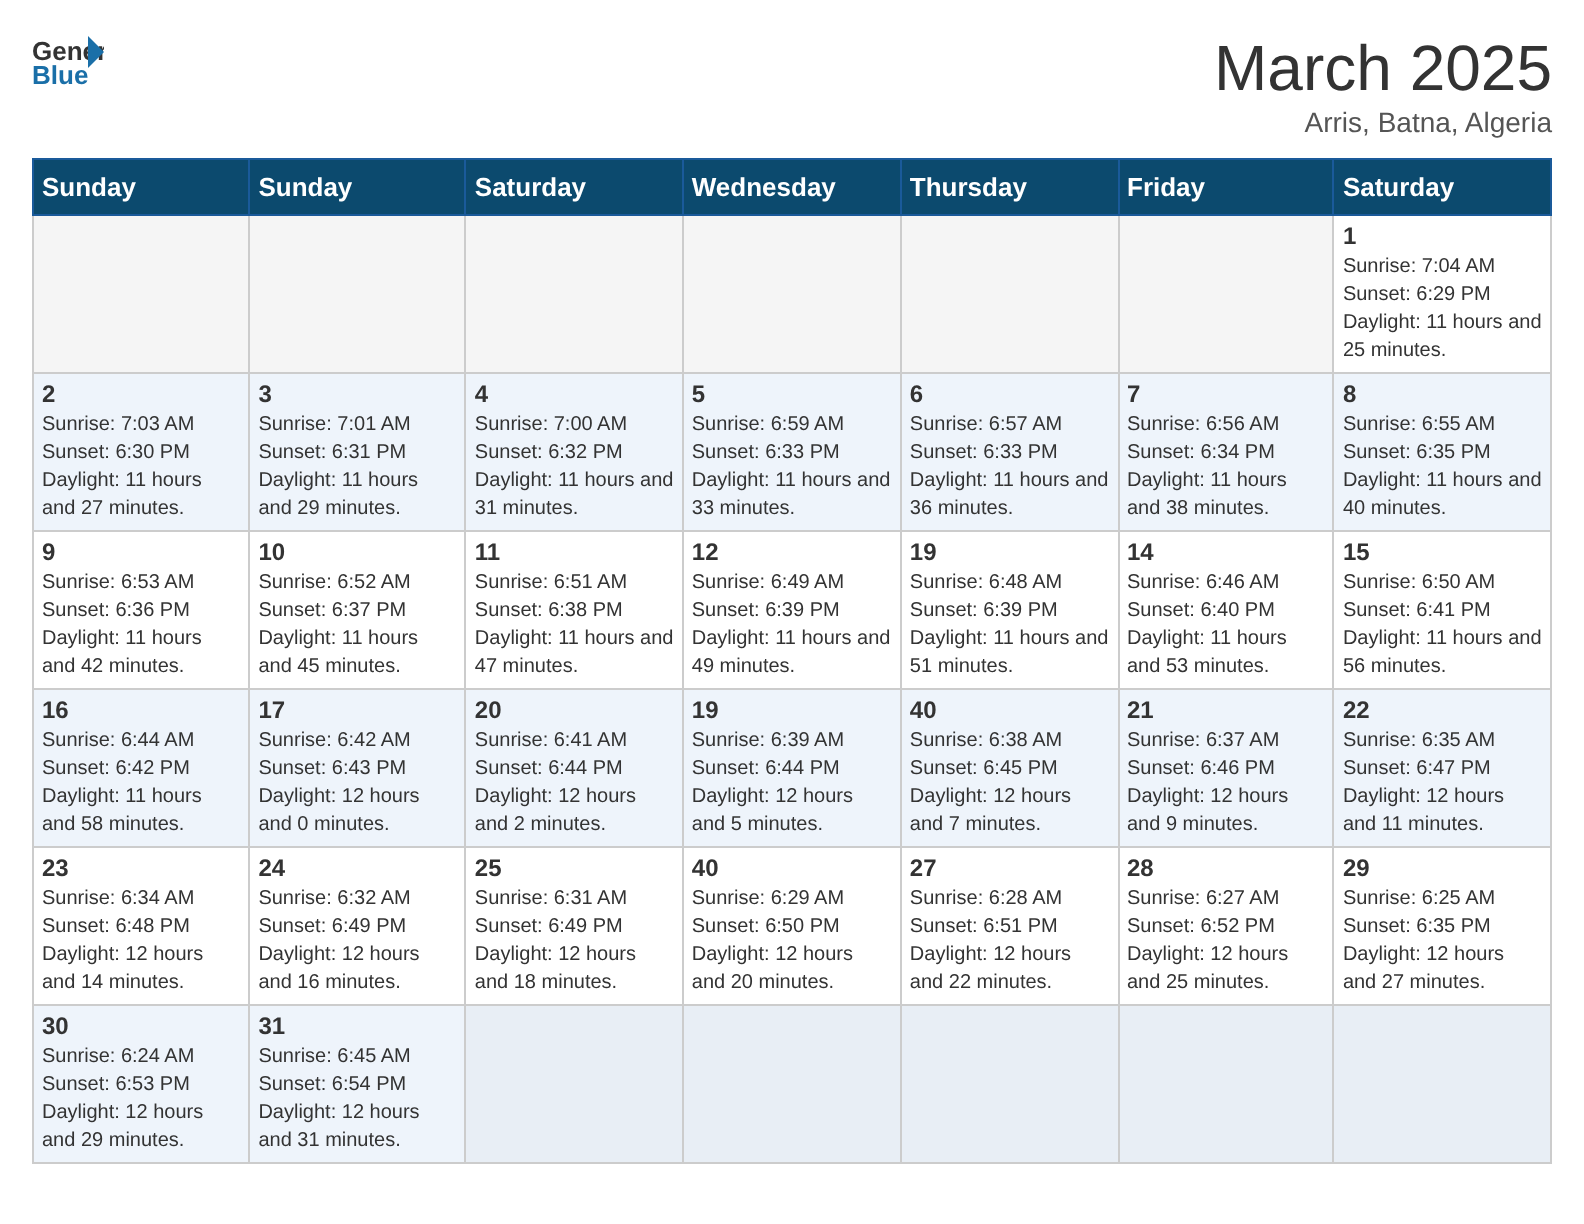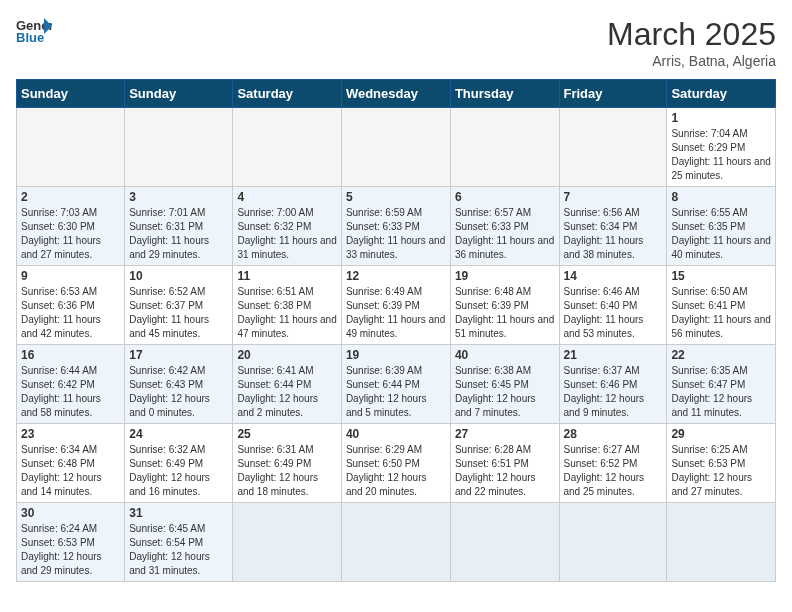--- a/index.html
+++ b/index.html
@@ -292,21 +292,21 @@
         </td>
         <td>
           <span class="day-number">28</span>
           <div class="day-info">Sunrise: 6:27 AM
 Sunset: 6:52 PM
 Daylight: 12 hours and 25 minutes.</div>
         </td>
         <td>
           <span class="day-number">29</span>
           <div class="day-info">Sunrise: 6:25 AM
-Sunset: 6:53 PM
+Sunset: 6:35 PM
 Daylight: 12 hours and 27 minutes.</div>
         </td>
       </tr>
       <tr class="alt-row">
         <td>
           <span class="day-number">30</span>
           <div class="day-info">Sunrise: 6:24 AM
 Sunset: 6:53 PM
 Daylight: 12 hours and 29 minutes.</div>
         </td>

